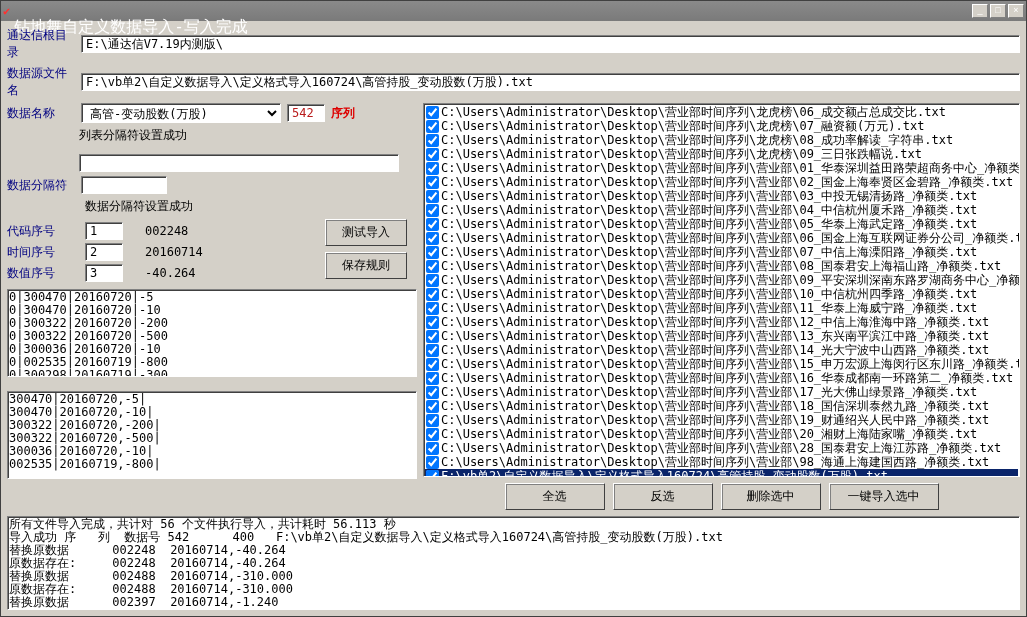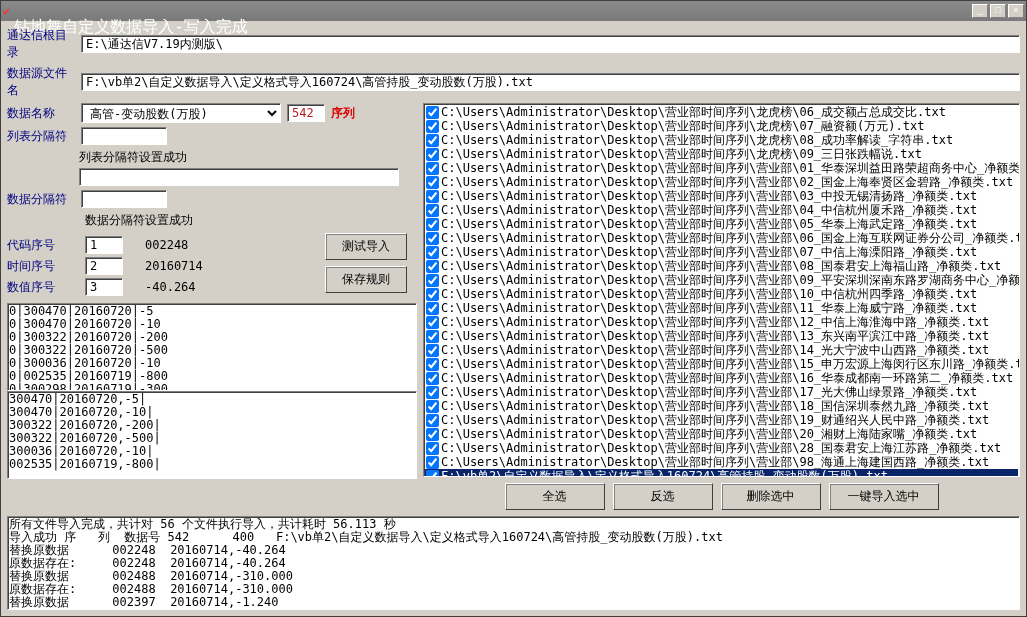--- a/index.html
+++ b/index.html
@@ -96,21 +96,21 @@
   font-family: "SimSun", monospace;
   font-size: 12px;
   white-space: pre;
   padding: 1px;
   line-height: 13px;
 }
 .scrollbar-fake::-webkit-scrollbar { width: 16px; height: 16px; }
 .scrollbar-fake::-webkit-scrollbar-track { background: #d4d0c8; }
 .scrollbar-fake::-webkit-scrollbar-thumb { background: #d4d0c8; border: 1px solid #808080; border-top-color:#fff; border-left-color:#fff; }
 .scrollbar-fake::-webkit-scrollbar-button { background: #d4d0c8; border: 1px solid #808080; border-top-color:#fff; border-left-color:#fff; height:16px; width:16px; }
-.two-lists { display: flex; flex-direction: column; gap: 0; flex:1; }
+.two-lists { display: flex; flex-direction: column; gap: 14px; flex:1; }
 .two-lists .listbox { height: 88px; line-height: 13px; }
 </style>
 </head>
 <body>
 
 <div class="window">
   <div class="titlebar">
     <span class="icon">✔</span>
     <span class="title">钻地舞自定义数据导入-写入完成</span>
     <div class="winbtns">
@@ -133,29 +133,25 @@
     <div class="main-area">
       <div class="left-panel">
         <div class="row">
           <span class="label">数据名称</span>
           <select class="input-sunken mid">
             <option>高管-变动股数(万股)</option>
           </select>
           <input class="input-sunken small" readonly="" style="color: #b91c1c;" value="542">
           <span class="redtxt">序列</span>
         </div>
-        <div class="row">
-          <span class="label">列表分隔符</span>
-          <input class="input-sunken" style="width: 86px;" value="">
-        </div>
 
         <div style="display:flex; gap:4px;">
           <div style="width:68px"></div>
           <div style="flex:1">
-            <div style="margin-bottom:2px">列表分隔符设置成功</div>
+            <div style="margin-bottom:10px">列表分隔符设置成功</div>
             <input class="input-sunken" style="width: 320px;">
           </div>
         </div>
 
         <div class="row">
           <span class="label">数据分隔符</span>
           <input class="input-sunken" style="width: 86px;" value="">
         </div>
 
         <div style="display:flex; gap:10px;">

